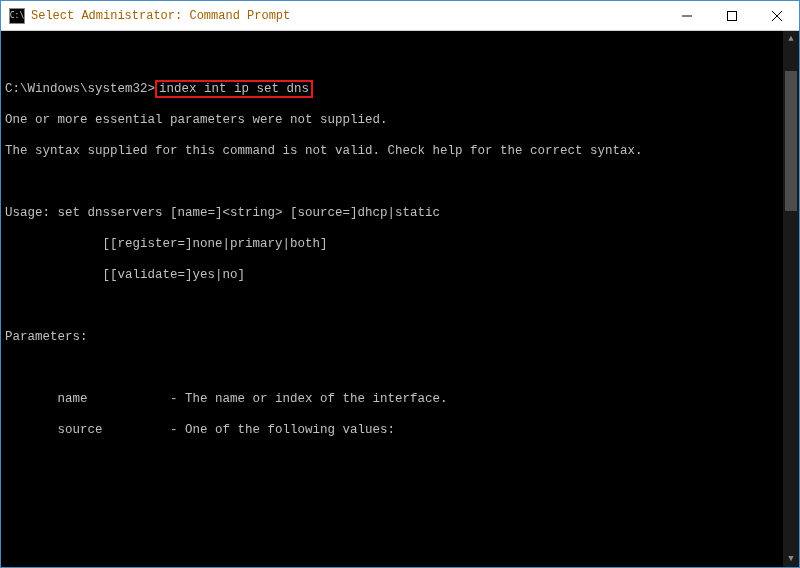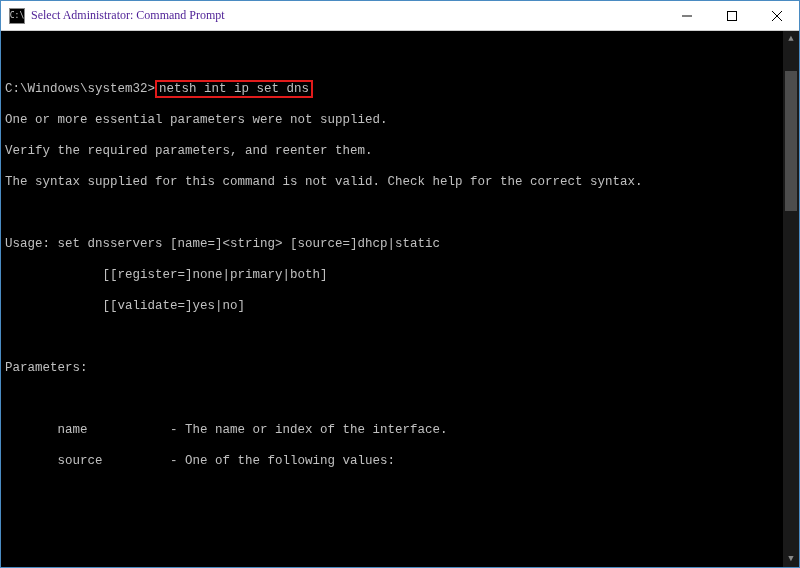--- a/index.html
+++ b/index.html
@@ -31,23 +31,23 @@
     border: 1px solid #888;
     display: inline-flex;
     align-items: center;
     justify-content: center;
     font-size: 8px;
     color: #ccc;
     font-family: Consolas, monospace;
     line-height: 1;
   }
   .title-text {
-    font-family: Liberation Serif, serif;
+    font-family: Liberation Mono, monospace;
     font-size: 12px;
-    color: #4c1d95;
+    color: #a16207;
     flex: 1;
   }
   .win-controls {
     display: flex;
     height: 100%;
   }
   .win-btn {
     width: 45px;
     height: 100%;
     display: flex;
@@ -130,23 +130,22 @@
         <svg viewBox="0 0 10 10">
             <line x1="0" y1="0" x2="10" y2="10" stroke="#000" stroke-width="1"></line>
             <line x1="10" y1="0" x2="0" y2="10" stroke="#000" stroke-width="1"></line>
           </svg>
       </div>
     </div>
   </div>
 
   <div class="terminal">
 <span class="row"> </span>
-<span class="row prompt-line"><span>C:\Windows\system32&gt;</span><span class="highlight-box">netsh int ip set dns</span></span>
+<span class="row prompt-line"><span>C:\Windows\system32&gt;</span><span class="highlight-box">index int ip set dns</span></span>
 <span class="row">One or more essential parameters were not supplied.</span>
-<span class="row">Verify the required parameters, and reenter them.</span>
 <span class="row">The syntax supplied for this command is not valid. Check help for the correct syntax.</span>
 <span class="row"> </span>
 <span class="row">Usage: set dnsservers [name=]&lt;string&gt; [source=]dhcp|static</span>
 <span class="row">             [[register=]none|primary|both]</span>
 <span class="row">             [[validate=]yes|no]</span>
 <span class="row"> </span>
 <span class="row">Parameters:</span>
 <span class="row"> </span>
 <span class="row">       name           - The name or index of the interface.</span>
 <span class="row">       source         - One of the following values:</span>

